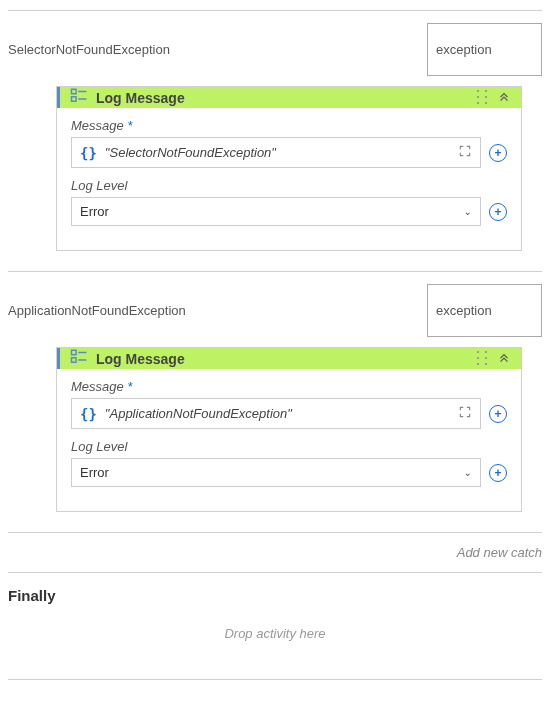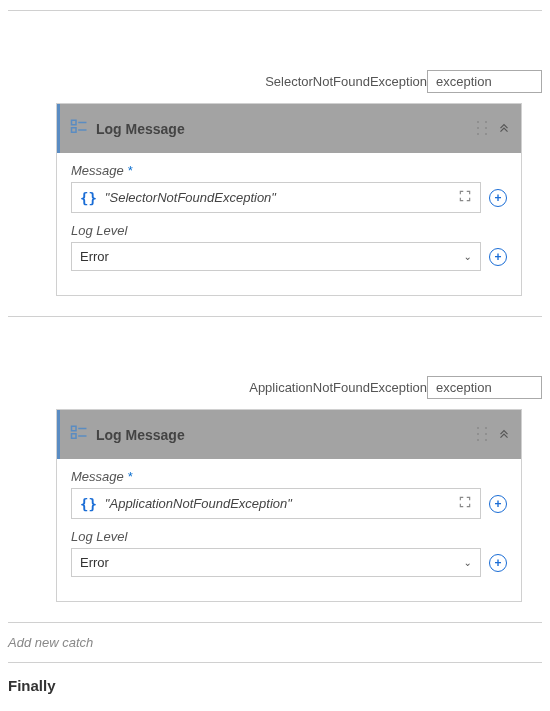--- a/index.html
+++ b/index.html
@@ -12,47 +12,46 @@
     padding: 10px 8px;
     color: #333;
   }
   .catch-block {
     border-top: 1px solid #d0d0d0;
     padding: 8px 0 20px 0;
   }
   .catch-header {
     display: flex;
     align-items: center;
-    justify-content: flex-end;
+    justify-content: space-between;
     padding: 4px 0 10px 0;
-    margin-top: 47px;
   }
   .catch-label {
     font-size: 13px;
     color: #555;
   }
   .catch-type-box {
     border: 1px solid #aaa;
-    padding: 3px 8px;
+    padding: 18px 8px;
     min-width: 115px;
     font-size: 13px;
     color: #555;
     background: #fff;
   }
   .activity-card {
     margin: 0 20px 0 48px;
     border: 1px solid #d0d0d0;
     background: #fff;
   }
   .activity-header {
     display: flex;
     align-items: center;
-    background: #a3a3a3;
+    background: #bef264;
     border-left: 3px solid #5a8cc2;
-    padding: 14px 10px;
+    padding: 0 10px;
   }
   .activity-icon {
     width: 18px;
     height: 18px;
     margin-right: 8px;
     color: #5a8cc2;
   }
   .activity-title {
     font-weight: bold;
     color: #444;
@@ -160,20 +159,21 @@
   }
   .dropdown-chevron {
     color: #555;
     font-size: 10px;
   }
   .add-catch {
     font-style: italic;
     color: #888;
     padding: 12px 0;
     border-top: 1px solid #d0d0d0;
+    text-align: right;
   }
   .finally-block {
     border-top: 1px solid #d0d0d0;
     padding: 14px 0;
   }
   .finally-title {
     font-weight: bold;
     font-size: 15px;
     color: #333;
     margin-bottom: 12px;
@@ -303,14 +303,15 @@
         <span class="plus-icon">+</span>
       </div>
     </div>
   </div>
 </div>
 
 <div class="add-catch">Add new catch</div>
 
 <div class="finally-block">
   <div class="finally-title">Finally</div>
+  <div class="drop-zone">Drop activity here</div>
 </div>
 <div class="bottom-border"></div>
 
 </body></html>

